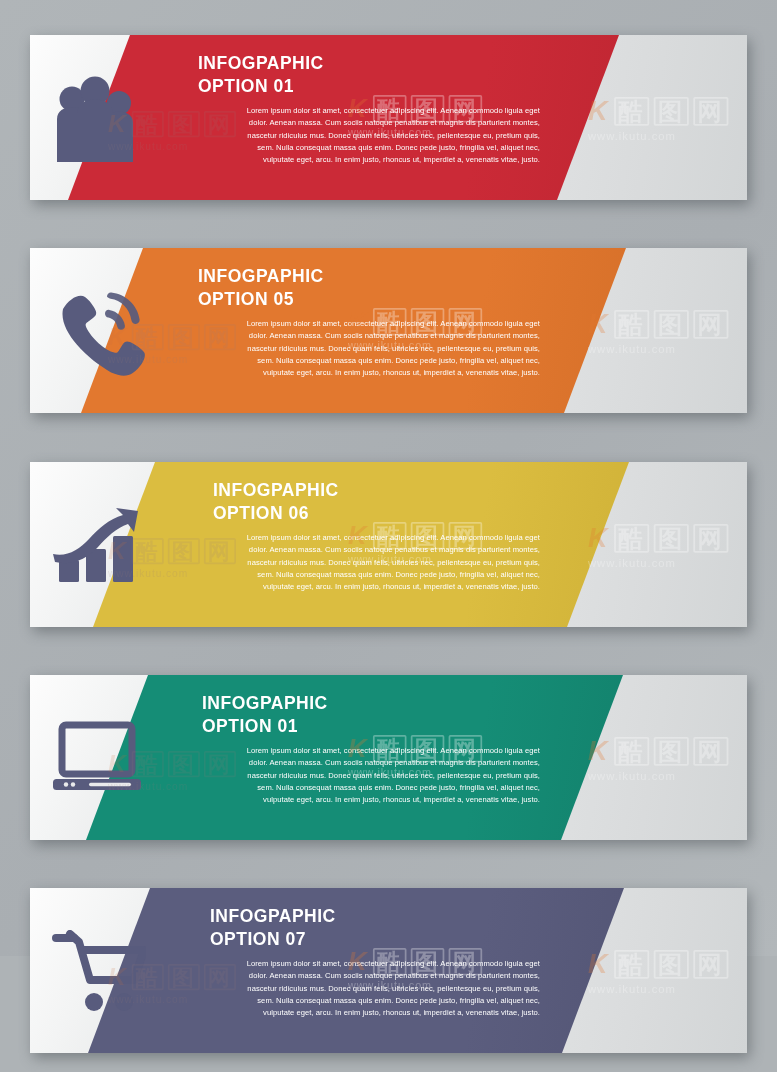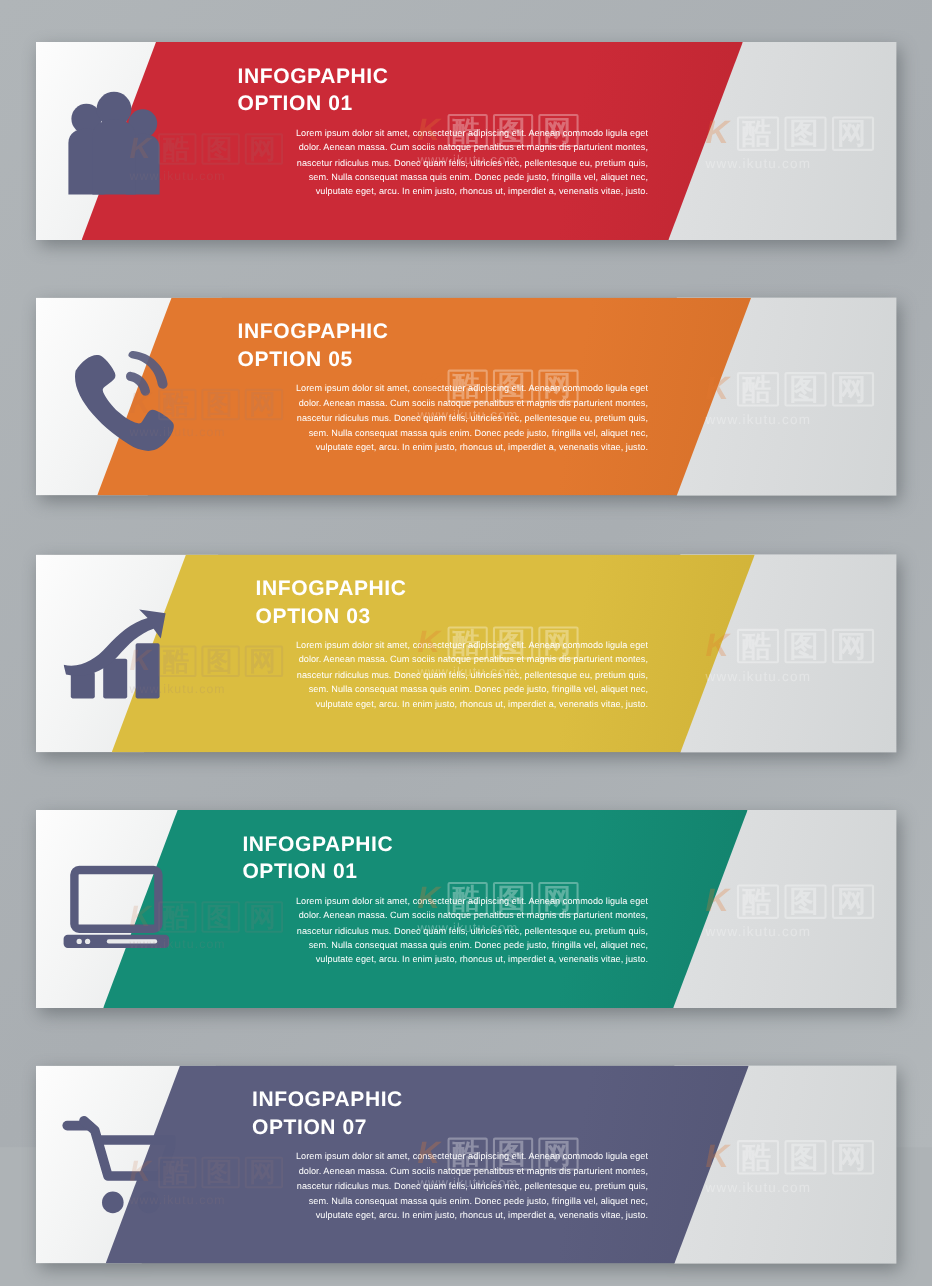--- a/index.html
+++ b/index.html
@@ -283,21 +283,21 @@
         <rect x="6" y="55" width="20" height="22" rx="1.5"></rect>
         <rect x="33" y="44" width="20" height="33" rx="1.5"></rect>
         <rect x="60" y="31" width="20" height="46" rx="1.5"></rect>
         <path d="M0 49c14 3 26-4 36-15C46 23 56 14 70 10l-7-7 22 3-4 21-6-8C63 23 54 32 45 42 34 54 19 61 2 57z"></path>
       </g>
     </svg>
       </div>
 
       <div class="title-wrap" style="left:183px;top:20px;">
         <div class="title-line1">INFOGPAPHIC</div>
-        <div class="title-line2">OPTION 03</div>
+        <div class="title-line2">OPTION 06</div>
       </div>
 
       <div class="body-text" style="left:205px;top:70px;">Lorem ipsum dolor sit amet, consectetuer adipiscing elit. Aenean commodo ligula eget dolor. Aenean massa. Cum sociis natoque penatibus et magnis dis parturient montes, nascetur ridiculus mus. Donec quam felis, ultricies nec, pellentesque eu, pretium quis, sem. Nulla consequat massa quis enim. Donec pede justo, fringilla vel, aliquet nec, vulputate eget, arcu. In enim justo, rhoncus ut, imperdiet a, venenatis vitae, justo.</div>
 
       <div class="wm wm-dark" style="left:78px;top:76px;transform:scale(0.82);transform-origin:left top">
       <div class="wm-logo">
         <span class="k">K</span>
             <span class="wm-box">酷</span>
             <span class="wm-box">图</span>
             <span class="wm-box">网</span>

